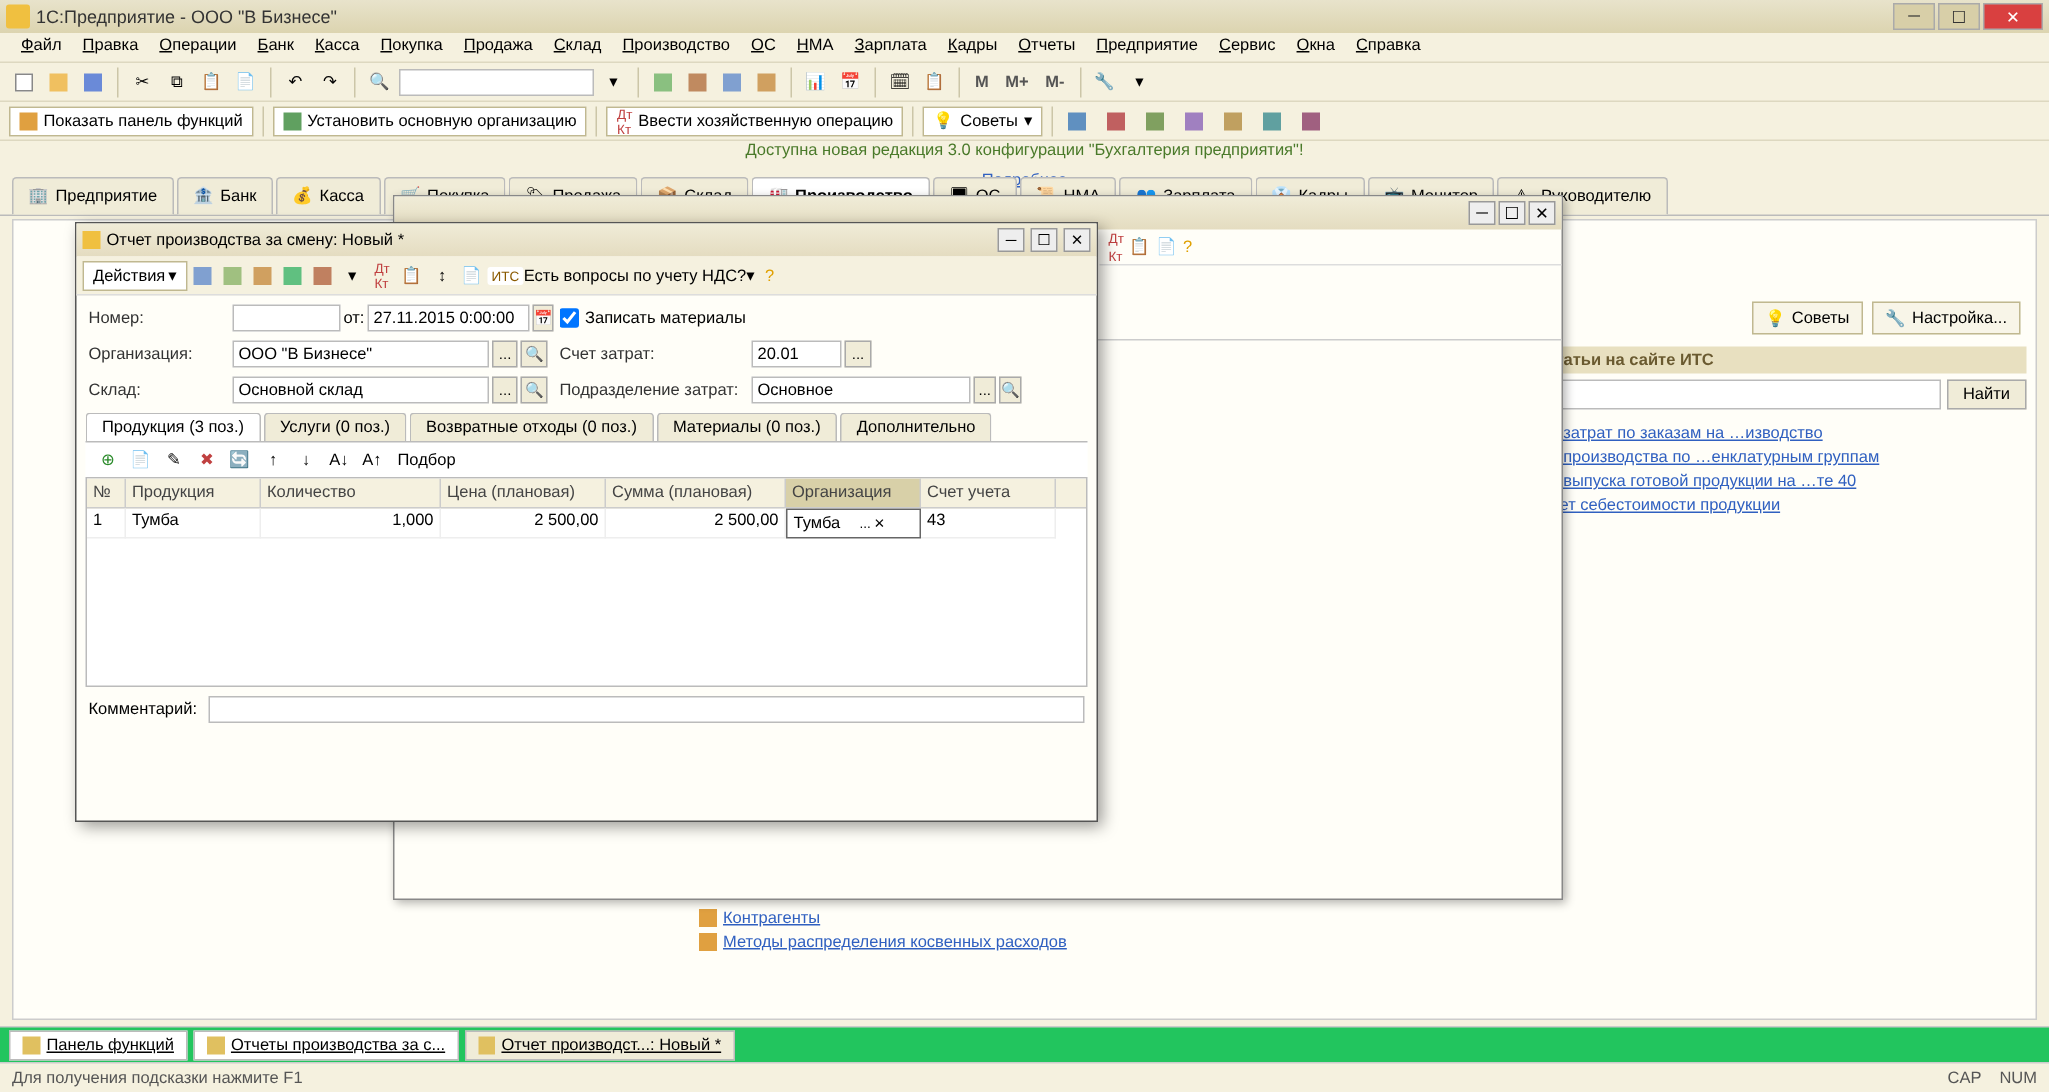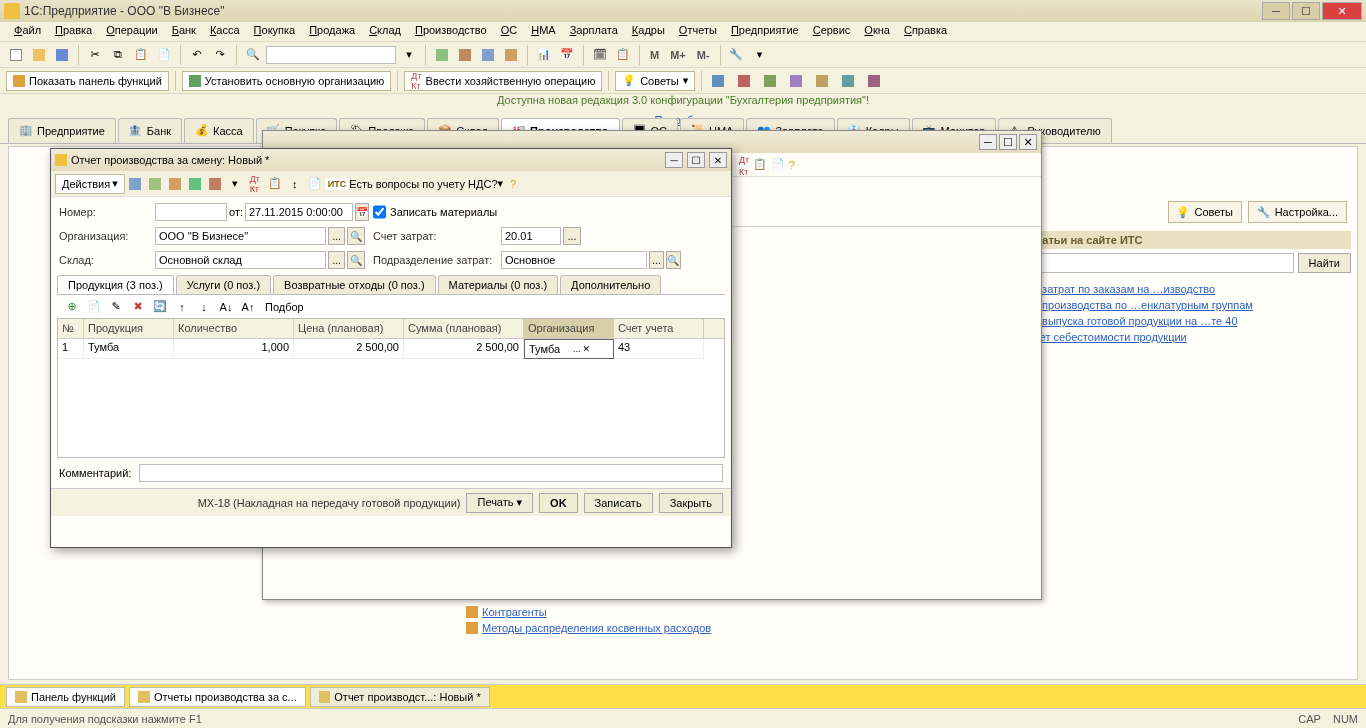--- a/index.html
+++ b/index.html
@@ -55,21 +55,21 @@
 .backwin .bw-row { height: 20px; display: flex; }
 .backwin .bw-row .cell { border-right: 1px solid #eee; border-bottom: 1px solid #eee; padding: 2px 6px; }
 
 .docwin { position: absolute; top: 148px; left: 50px; width: 682px; height: 400px; background: #fffef8; border: 1px solid #555; box-shadow: 3px 3px 10px rgba(0,0,0,0.4); z-index: 10; }
 .docwin .dw-title { height: 22px; background: linear-gradient(#f0ecd8,#e4dcc0); display: flex; align-items: center; padding: 0 4px; gap: 4px; }
 .docwin .dw-title .t { flex: 1; }
 .docwin .dw-title .wb { width: 18px; height: 16px; border: 1px solid #999; background: #eee; cursor: pointer; display:flex;align-items:center;justify-content:center; font-size:10px;}
 .docwin .dw-tbar { height: 26px; display: flex; align-items: center; padding: 0 4px; gap: 0; border-bottom: 1px solid #ddd; background:#f5f1df;}
 .docwin .dw-tbar .btn { height: 20px; padding: 0 6px; border: 1px solid #c0b890; background: #fff; cursor: pointer; display: flex; align-items: center; gap: 2px; }
 .docwin .dw-tbar .ib { width: 20px; height: 20px; border: 1px solid transparent; cursor: pointer; display:flex;align-items:center;justify-content:center;}
-.docwin .dw-tbar .its { background:#ffffff; color:#8a5a00; padding:1px 3px; font-size:9px; font-weight:bold; border-radius:2px;}
+.docwin .dw-tbar .its { background:#ffffff; color:#8a5a00; padding:1px 3px; font-size:9px; font-weight:normal; border-radius:2px;}
 .docwin .form-rows { padding: 6px 8px; display: grid; grid-template-columns: 88px 210px 120px 180px; gap: 6px 8px; align-items: center; }
 .docwin .form-rows label { color: #333; }
 .docwin .form-rows .field { display: flex; gap: 2px; align-items: center; }
 .docwin .form-rows input { height: 18px; border: 1px solid #bbb; background: #fff; padding: 0 3px; }
 .docwin .form-rows .dots { width: 18px; height: 18px; border: 1px solid #aaa; background: #f0ecd8; cursor: pointer; font-size:10px; text-align:center;}
 .docwin .chk { display: flex; align-items: center; gap: 4px; }
 .docwin .tabs { display: flex; gap: 2px; padding: 0 6px; }
 .docwin .tab { padding: 3px 10px; border: 1px solid #bbb; border-bottom: none; background: #f0ecd8; border-radius: 3px 3px 0 0; cursor: pointer; }
 .docwin .tab.active { background: #fff; }
 .docwin .grid-tbar { height: 24px; display: flex; align-items: center; padding: 0 6px; gap: 4px; border-top:1px solid #bbb; margin:0 6px; background:#fff;}
@@ -81,21 +81,21 @@
 .docwin .grid .row { display: flex; height: 20px; }
 .docwin .grid .row .c { border-right: 1px solid #eee; border-bottom: 1px solid #eee; padding: 2px 4px; }
 .docwin .grid .row .c.edit { background: #fff; border:1px solid #666; display:flex; align-items:center; }
 .docwin .grid .row .c.edit input { border:none; width: 44px; }
 .docwin .comment-row { display: flex; align-items: center; gap: 8px; padding: 6px 8px; }
 .docwin .comment-row input { flex:1; height: 18px; border: 1px solid #bbb; background: #fff; padding: 0 3px; }
 .docwin .footer { height: 28px; border-top: 1px solid #ccc; display: flex; align-items: center; justify-content: flex-end; padding: 0 8px; gap: 6px; background:#f5f1df;}
 .docwin .footer .btn { height: 20px; padding: 0 10px; border: 1px solid #aaa; background: #f0ecd8; cursor: pointer; }
 .docwin .footer .lbl { color: #333; }
 
-.taskbar { position: absolute; bottom: 20px; left: 0; right: 0; height: 24px; background: #fde047; border-top: 1px solid #ccc; display: flex; align-items: center; padding: 0 6px; gap: 4px; }
+.taskbar { position: absolute; bottom: 20px; left: 0; right: 0; height: 24px; background: #22c55e; border-top: 1px solid #ccc; display: flex; align-items: center; padding: 0 6px; gap: 4px; text-decoration: underline; }
 .taskbar .task { height: 20px; padding: 0 8px; border: 1px solid #bbb; background: #fff; display: flex; align-items: center; gap: 4px; cursor: pointer; max-width: 180px; overflow: hidden; white-space: nowrap; }
 .taskbar .task.active { background: #f0ecd8; }
 
 .statusbar { position: absolute; bottom: 0; left: 0; right: 0; height: 20px; background: #f5f1df; border-top: 1px solid #ccc; display: flex; align-items: center; padding: 0 8px; justify-content: space-between; color: #555; }
 .statusbar .right { display: flex; gap: 12px; }
 
 .ico-sq { display:inline-block; width:12px; height:12px; }
 .links-mid { position:absolute; top:604px; left:466px; }
 .links-mid a { display:flex; align-items:center; gap:4px; color:#3060c0; text-decoration:underline; padding:2px 0; cursor:pointer;}
 </style>
@@ -461,27 +461,20 @@
       </div>
     <div style="height:102px"></div>
 
   </div>
 
   <div class="comment-row">
     <label>Комментарий:</label>
     <input style="">
   </div>
 
-  <div class="footer">
-    <span class="lbl">МХ-18 (Накладная на передачу готовой продукции)</span>
-    <button class="btn"><span>Печать</span> ▾</button>
-    <button class="btn" style="font-weight:bold">OK</button>
-    <button class="btn">Записать</button>
-    <button class="btn">Закрыть</button>
-  </div>
 </div>
 
 <div class="taskbar" id="taskbar">
     <div class="task"><span class="ico-sq" style="background:#e0c060"></span>Панель функций</div>
     <div class="task"><span class="ico-sq" style="background:#e0c060"></span>Отчеты производства за с...</div>
     <div class="task active"><span class="ico-sq" style="background:#e0c060"></span>Отчет производст...: Новый *</div>
   </div>
 
 <div class="statusbar">
   <span>Для получения подсказки нажмите F1</span>

